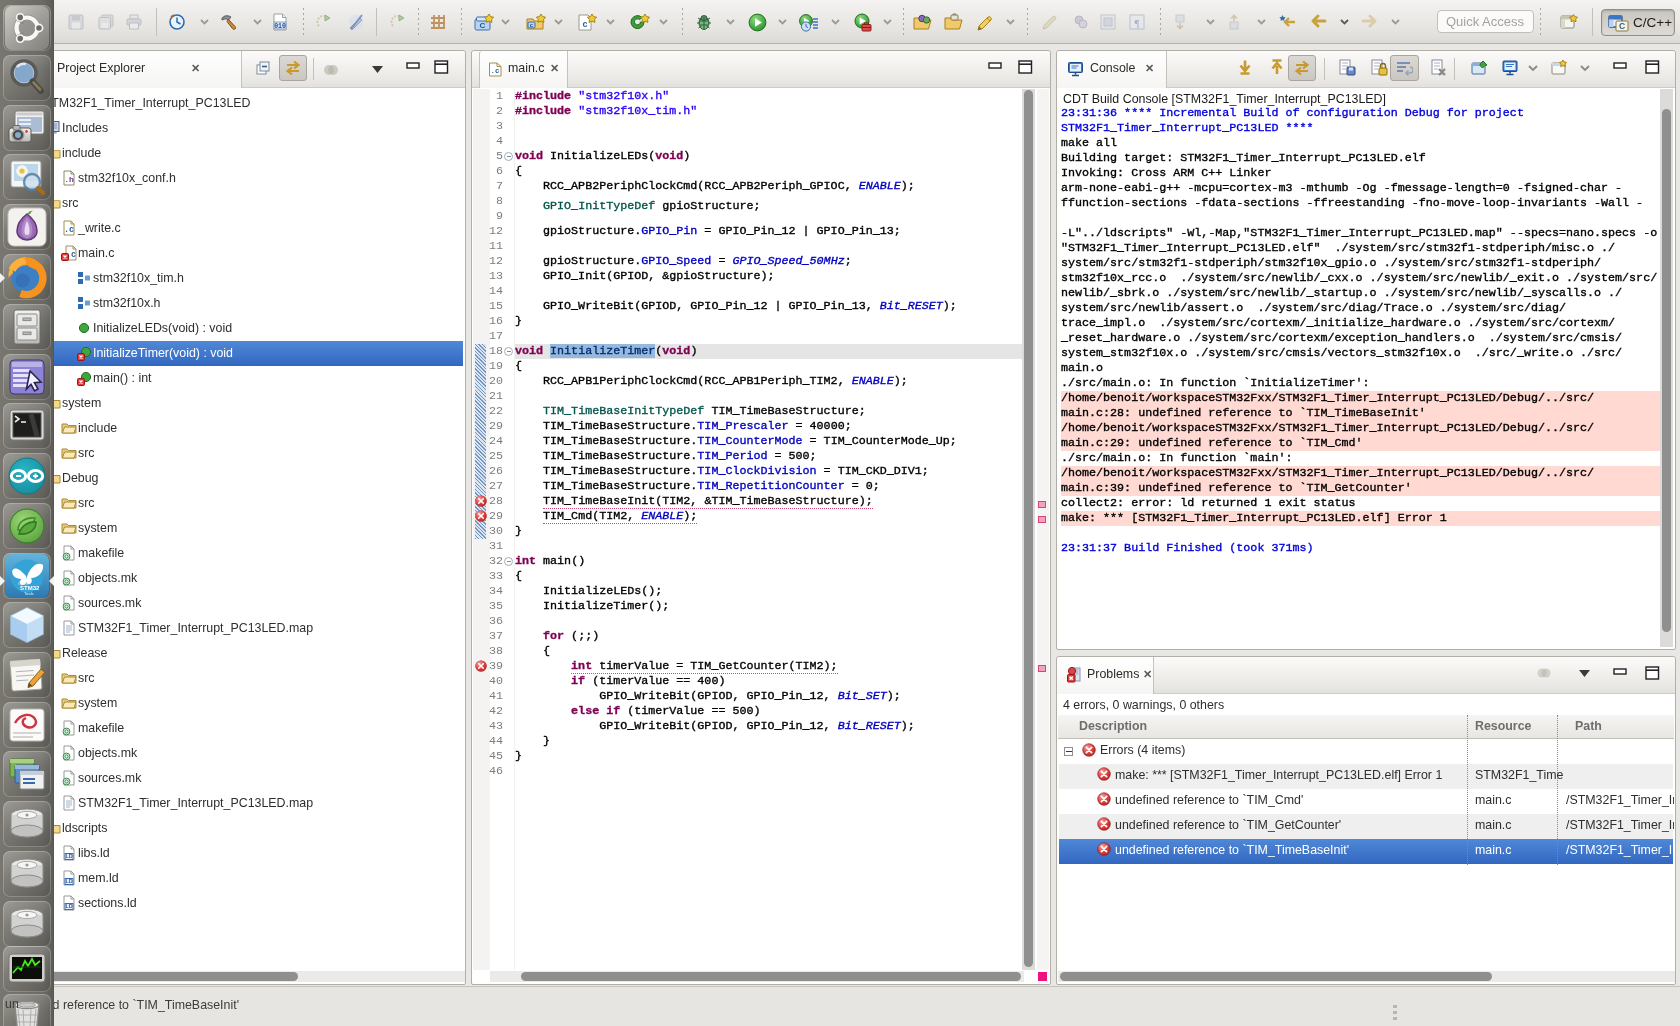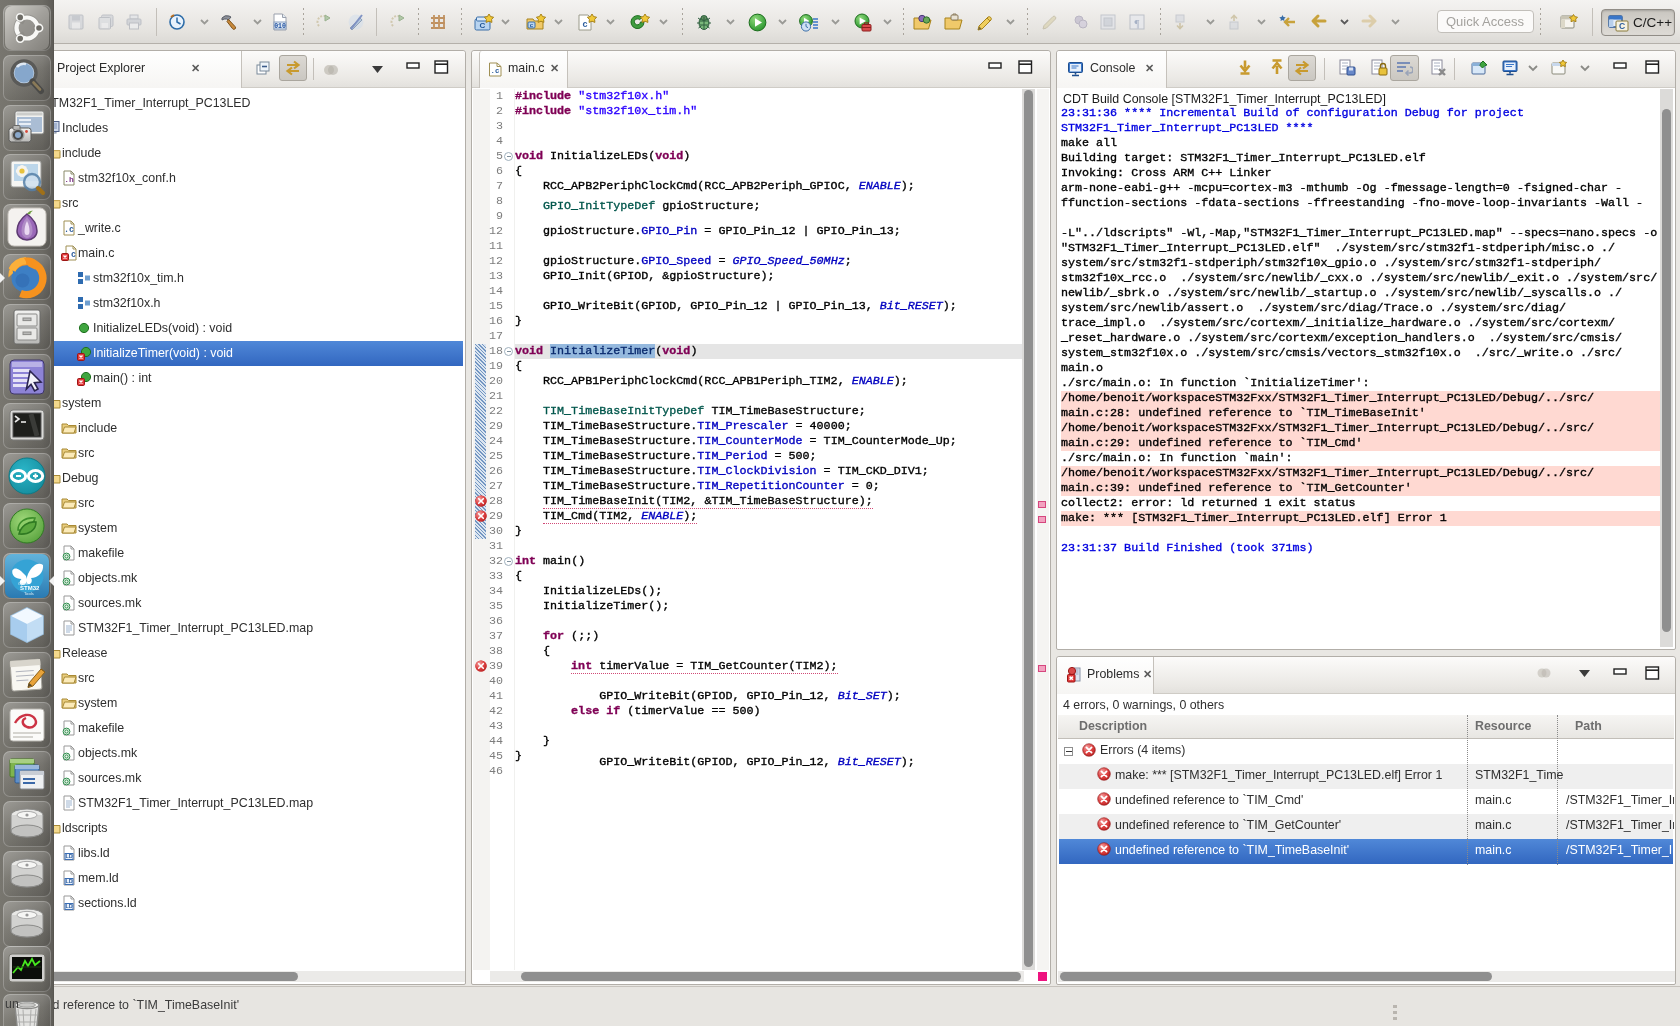--- a/index.html
+++ b/index.html
@@ -674,23 +674,24 @@
         <div class="codeline" style="top:435px">}</div>
         <div class="codeline" style="top:450px"></div>
         <div class="codeline" style="top:465px"><span class="ck">int</span> <span class="cb">main</span>()</div>
         <div class="codeline" style="top:480px">{</div>
         <div class="codeline" style="top:495px">    InitializeLEDs();</div>
         <div class="codeline" style="top:510px">    InitializeTimer();</div>
         <div class="codeline" style="top:525px"></div>
         <div class="codeline" style="top:540px">    <span class="ck">for</span> (;;)</div>
         <div class="codeline" style="top:555px">    {</div>
         <div class="codeline" style="top:570px">        <span class="cerr"><span class="ck">int</span> timerValue = TIM_GetCounter(TIM2);</span></div>
+        <div class="codeline" style="top:585px">        <span class="ck">if</span> (timerValue == 400)</div>
         <div class="codeline" style="top:600px">            GPIO_WriteBit(GPIOD, GPIO_Pin_12, <span class="ce">Bit_SET</span>);</div>
         <div class="codeline" style="top:615px">        <span class="ck">else</span> <span class="ck">if</span> (timerValue == 500)</div>
-        <div class="codeline" style="top:666px">            GPIO_WriteBit(GPIOD, GPIO_Pin_12, <span class="ce">Bit_RESET</span>);</div>
+        <div class="codeline" style="top:630px">            GPIO_WriteBit(GPIOD, GPIO_Pin_12, <span class="ce">Bit_RESET</span>);</div>
         <div class="codeline" style="top:645px">    }</div>
         <div class="codeline" style="top:660px">}</div>
         <div class="codeline" style="top:675px"></div>
       </div>
     <div id="rangebar" style="top:293px;height:195px"></div>
     <svg class="abs" style="left:3px;top:444px" width="12" height="12" viewBox="0 0 12 12">
         <circle cx="6" cy="6" r="5.6" fill="#cc2222"></circle>
         <circle cx="6" cy="6" r="5.6" fill="url(#errg)"></circle>
         <path d="M3.7 3.7 L8.3 8.3 M8.3 3.7 L3.7 8.3" stroke="#fff" stroke-width="1.6" stroke-linecap="round"></path>
       </svg>

